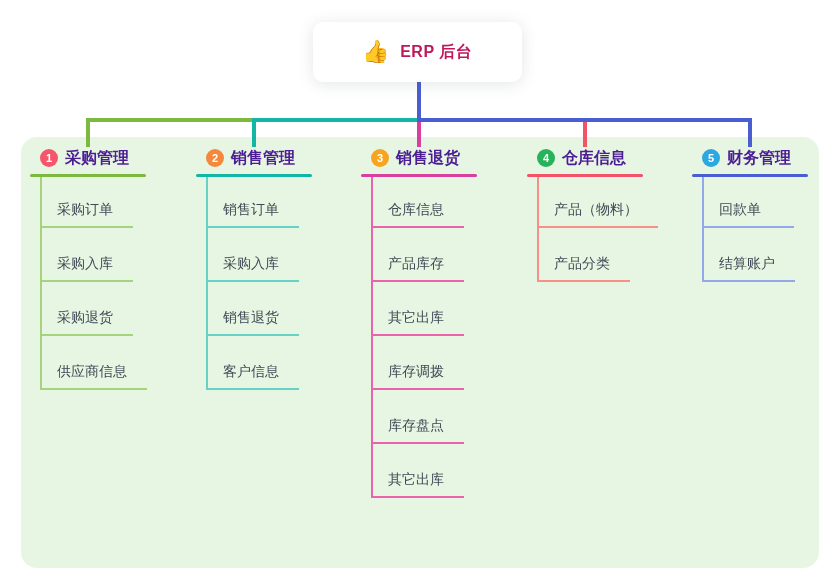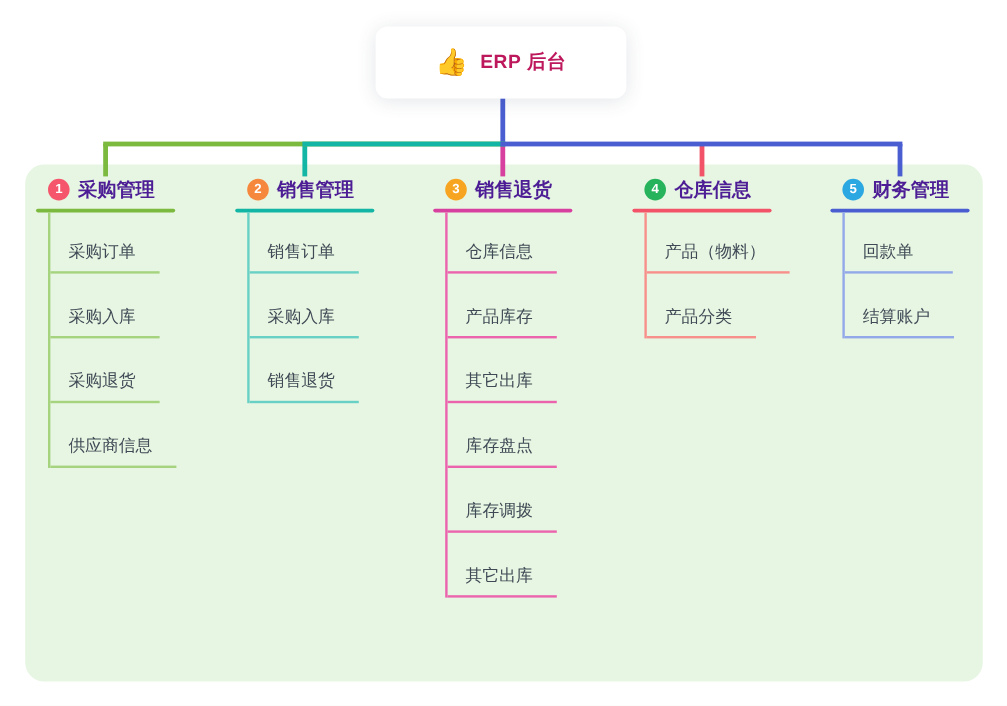--- a/index.html
+++ b/index.html
@@ -167,43 +167,46 @@
     <div class="children">
           <div class="child">
     <span class="child-label">销售订单</span>
   </div>
           <div class="child">
     <span class="child-label">采购入库</span>
   </div>
           <div class="child">
     <span class="child-label">销售退货</span>
   </div>
+          <div class="child">
+    <span class="child-label">客户信息</span>
+  </div>
         </div>
   </div>
       <div class="branch" style="left: 361px; --badge: #f7a521; --line: #d8409f; --child-line: #eb63ad;">
     <div class="branch-header">
       <span class="badge">3</span>
       <span class="branch-title">销售退货</span>
     </div>
     <div class="branch-underline"></div>
     <div class="children">
           <div class="child">
     <span class="child-label">仓库信息</span>
   </div>
           <div class="child">
     <span class="child-label">产品库存</span>
   </div>
           <div class="child">
     <span class="child-label">其它出库</span>
   </div>
           <div class="child">
+    <span class="child-label">库存调拨</span>
+  </div>
+          <div class="child">
     <span class="child-label">库存盘点</span>
-  </div>
-          <div class="child">
-    <span class="child-label">库存调拨</span>
   </div>
           <div class="child">
     <span class="child-label">其它出库</span>
   </div>
         </div>
   </div>
       <div class="branch" style="left: 527px; --badge: #27b25c; --line: #f25368; --child-line: #f7908a;">
     <div class="branch-header">
       <span class="badge">4</span>
       <span class="branch-title">仓库信息</span>

